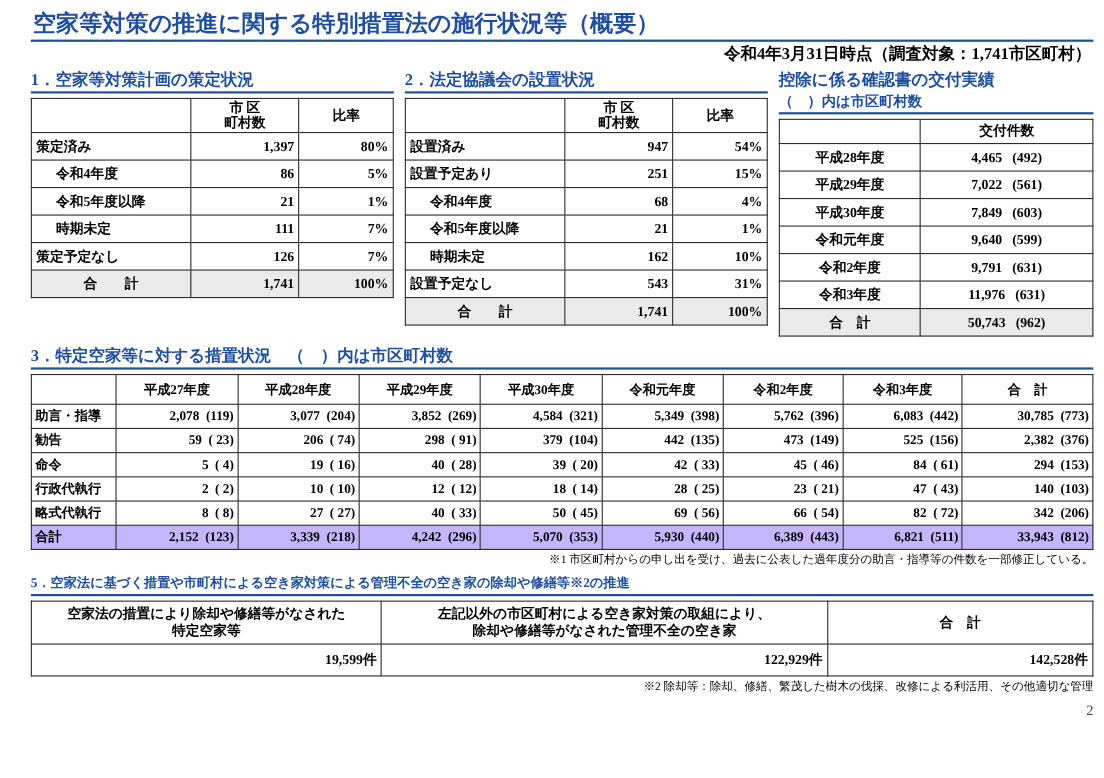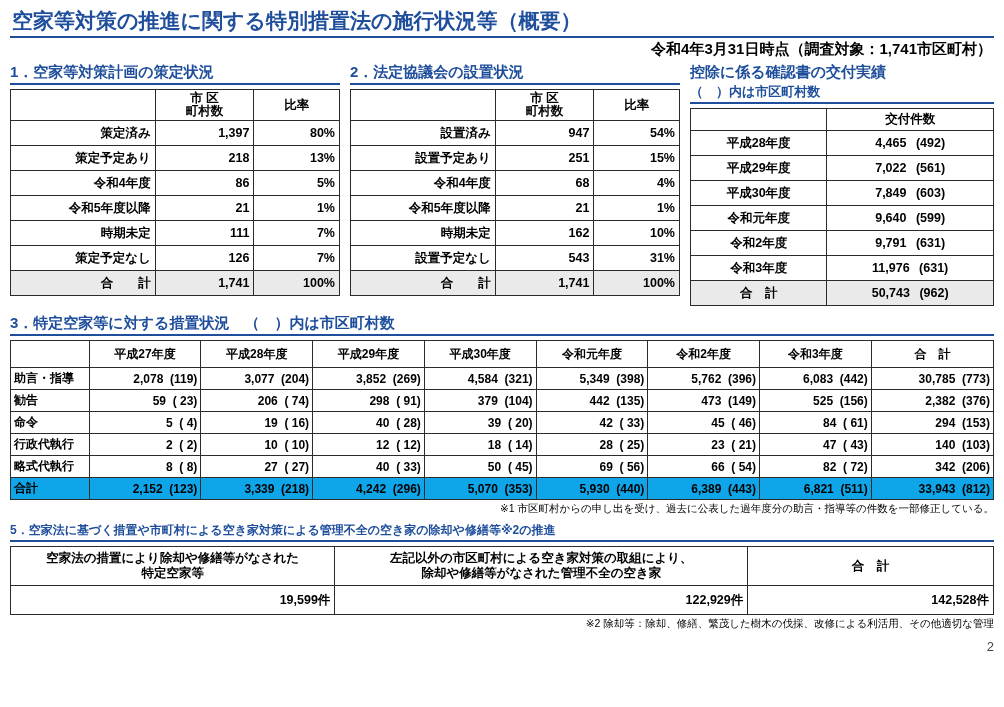--- a/index.html
+++ b/index.html
@@ -4,21 +4,21 @@
 <style>
   html,body{margin:0;padding:0;}
   body{
     width:1004px;height:707px;
     background:#ffffff;
     font-family:"Liberation Sans","DejaVu Sans",sans-serif;
     color:#000;
     position:relative;
     overflow:hidden;
   }
-  .page{position:relative;width:1004px;height:656px;box-sizing:border-box;padding:6px 10px 0 10px;}
+  .page{position:relative;width:1004px;height:656px;box-sizing:border-box;padding:6px 10px 0 28px;font-family:Liberation Serif, serif;}
 
   
   .title{
     color:#1f4e9c;
     font-weight:bold;
     font-size:21px;
     letter-spacing:0px;
     line-height:26px;
     margin:2px 0 0 2px;
   }
@@ -62,33 +62,33 @@
   .indent{padding-left:22px;}
   .hdr{background:#ffffff;text-align:center;font-weight:bold;}
   .rate{text-align:right;font-weight:bold;}
 
   
   .row1{display:flex;gap:10px;align-items:flex-start;}
   .col1{width:330px;}
   .col2{width:330px;}
   .col3{flex:1;}
 
-  .t1 td{height:20px;text-align:right;}
+  .t1 td{height:20px;}
   .t1 .totalrow td{background:#eaeaea;}
 
   .t4 td{height:20px;}
   .t4 .totalrow td{background:#eaeaea;}
 
   
   .sec3-wrap{margin-top:8px;}
   .t3 td,.t3 th{font-size:12px;padding:2px 3px;}
   .t3 .hdrrow th{height:22px;margin-top:16px;}
   .t3 .lbl{width:74px;text-align:left;}
   .t3 td.cellnum{text-align:right;white-space:nowrap;}
-  .t3 .totalrow td{background:#0ea5e9;}
+  .t3 .totalrow td{background:#c4b5fd;}
   .note{
     text-align:right;font-size:10.5px;margin-top:2px;font-weight:normal;
   }
 
   
   .sec5-wrap{margin-top:6px;}
   .t5 td{font-size:12.5px;}
   .t5 .h{height:34px;text-align:center;line-height:15px;font-weight:bold;}
   .t5 .v{height:24px;text-align:right;font-weight:bold;}
   .note2{text-align:right;font-size:10.5px;margin-top:2px;font-weight:normal;}
@@ -118,25 +118,20 @@
           <th class="hdr hdr2line" style="width:30%">
             <div>市 区</div>
             <div>町村数</div>
           </th>
           <th class="hdr" style="width:26%">比率</th>
         </tr>
         <tr>
           <td class="lbl">策定済み</td>
           <td class="num">1,397</td>
           <td class="rate">80%</td>
-        </tr>
-        <tr>
-          <td class="lbl">策定予定あり</td>
-          <td class="num">218</td>
-          <td class="rate">13%</td>
         </tr>
         <tr>
           <td class="lbl indent">令和4年度</td>
           <td class="num">86</td>
           <td class="rate">5%</td>
         </tr>
         <tr>
           <td class="lbl indent">令和5年度以降</td>
           <td class="num">21</td>
           <td class="rate">1%</td>

